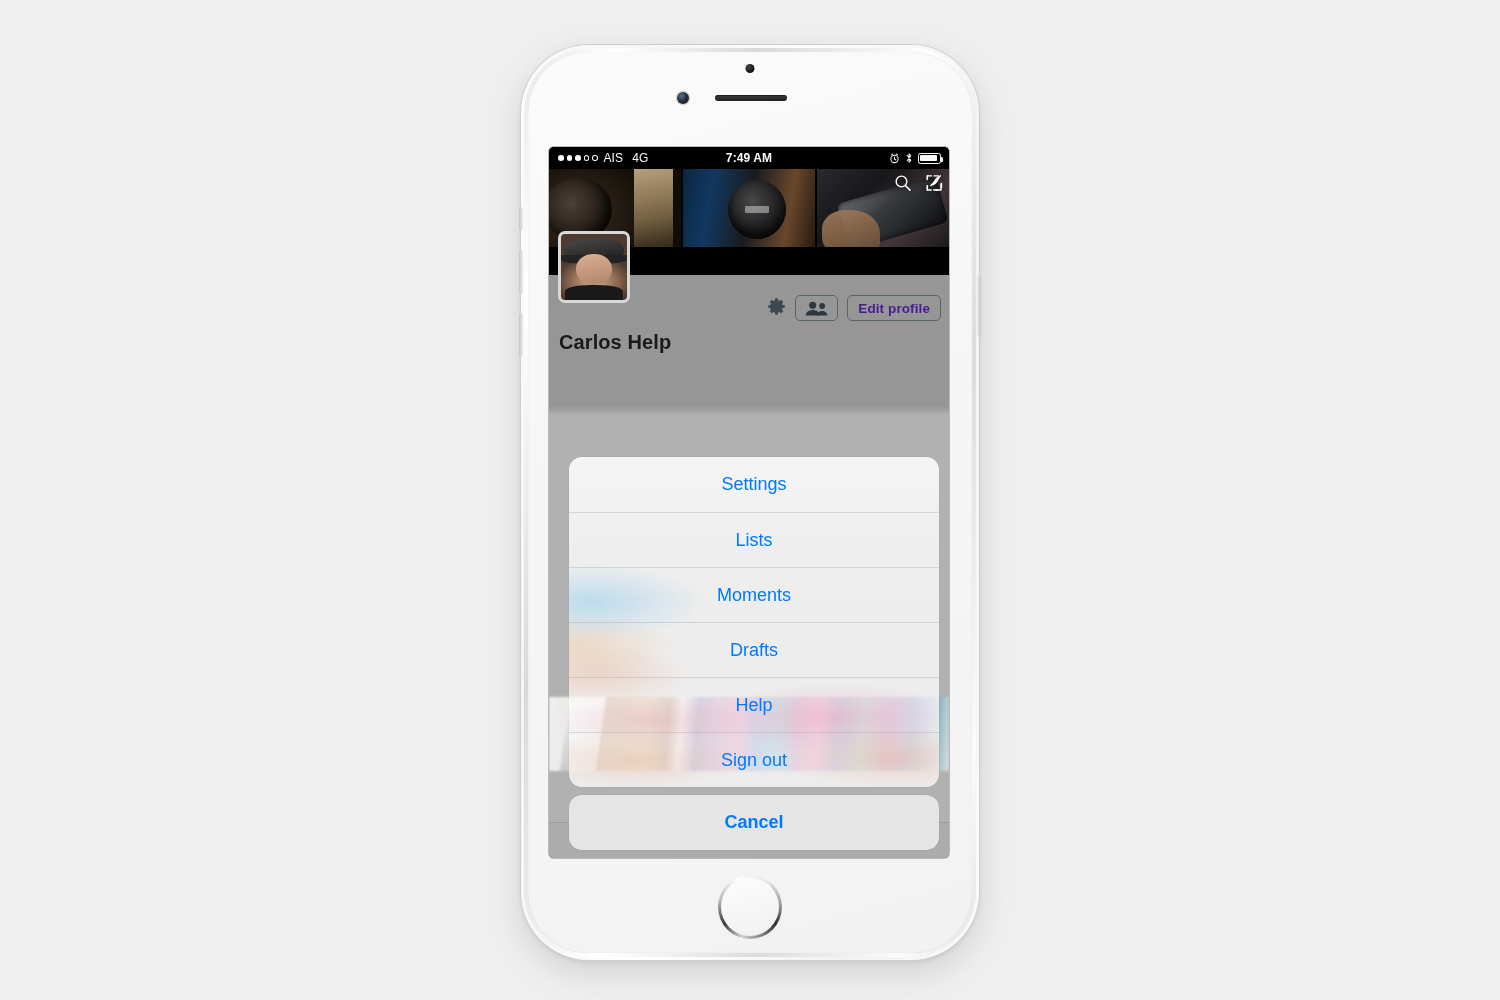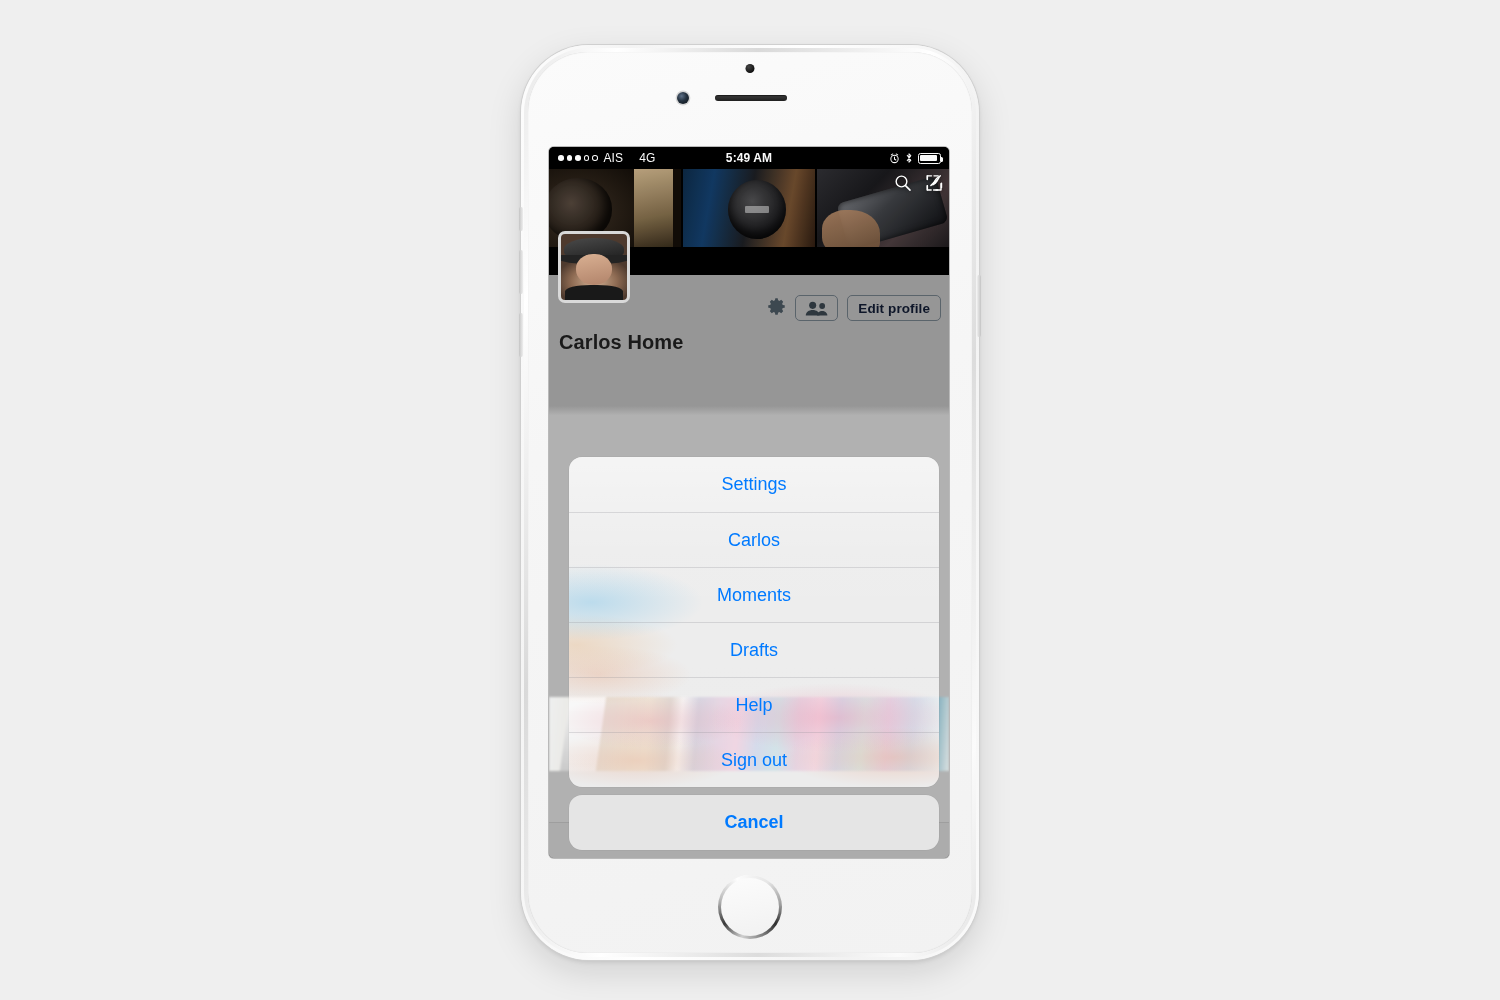--- a/index.html
+++ b/index.html
@@ -85,21 +85,21 @@
   .statusbar {
     position:relative; height:22px; background:#000; color:#fff;
     display:flex; align-items:center; font-size:12px; letter-spacing:.1px;
   }
   .sb-left  { display:flex; align-items:center; gap:6px; padding-left:9px; }
   .sb-dots  { display:flex; gap:3px; align-items:center; }
   .sb-dots i { width:5.5px; height:5.5px; border-radius:50%; display:block; }
   .sb-dots i.on  { background:#fff; }
   .sb-dots i.off { background:transparent; box-shadow: inset 0 0 0 1px #fff; }
   .sb-carrier { font-size:12px; }
-  .sb-net     { font-size:12px; margin-left:10px; }
+  .sb-net     { font-size:12px; margin-left:3px; }
   .sb-center  { position:absolute; left:0; right:0; text-align:center; font-size:12px; font-weight:600; }
   .sb-right   { margin-left:auto; display:flex; align-items:center; gap:5px; padding-right:8px; }
   .bat { width:23px; height:11px; border:1px solid #fff; border-radius:2.5px; position:relative; padding:1.2px; }
   .bat::after { content:""; position:absolute; right:-3.2px; top:3px; width:2px; height:5px;
                 background:#fff; border-radius:0 1.5px 1.5px 0; }
   .bat i { display:block; height:100%; width:92%; background:#fff; border-radius:1px; }
 
   
   .banner { position:relative; height:78px; display:flex; }
   .bph { flex:1; position:relative; overflow:hidden; }
@@ -149,21 +149,21 @@
   .avatar .cap::after { content:""; position:absolute; left:-8%; bottom:-18%; width:116%; height:42%;
       border-radius:0 0 50% 50%; background:#232323; }
   .avatar .face { position:absolute; left:22%; top:30%; width:56%; height:48%;
       border-radius:46% 46% 48% 48%; background:linear-gradient(170deg,#d9b092,#b1836a); }
   .avatar .shirt { position:absolute; left:6%; bottom:0; width:88%; height:22%;
       border-radius:44% 44% 0 0; background:#191919; }
 
   .profile-actions { position:absolute; right:8px; top:20px; display:flex; align-items:center; gap:9px; }
   .gear-ic { color:#3f4a52; }
   .pill {
-    border:1.4px solid #5c666e; border-radius:5px; color:#0f172a;
+    border:1.4px solid #5c666e; border-radius:5px; color:#4c1d95;
     display:flex; align-items:center; justify-content:center;
     background:transparent;
     text-align:right;
   }
   .pill-icon { width:43px; height:26px; }
   .pill-text { height:26px; padding:0 10px; font-size:13.5px; font-weight:700; letter-spacing:.1px; }
 
   .profile-name {
     position:absolute; left:10px; top:56px; font-size:20px; font-weight:700; color:#1b1b1b;
     letter-spacing:.1px;
@@ -271,21 +271,21 @@
           <span class="sb-dots">
             <i class="on"></i>
               <i class="on"></i>
               <i class="on"></i>
               <i class="off"></i>
               <i class="off"></i>
           </span>
           <span class="sb-carrier">AIS</span>
           <span class="sb-net">4G</span>
         </div>
-        <div class="sb-center">5:49 AM</div>
+        <div class="sb-center">7:49 AM</div>
         <div class="sb-right">
           <svg width="11" height="11" viewBox="0 0 24 24">
             <circle cx="12" cy="13" r="8" fill="none" stroke="#fff" stroke-width="2.2"></circle>
             <path d="M12 9v4.4l3 1.8" fill="none" stroke="#fff" stroke-width="2.2" stroke-linecap="round"></path>
             <path d="M5 4.2 8.4 2M19 4.2 15.6 2" stroke="#fff" stroke-width="2.2" stroke-linecap="round"></path>
           </svg>
           <svg width="8" height="12" viewBox="0 0 12 20">
             <path d="M3 5.5 9 14 6 17V3l3 3L3 14.5" fill="none" stroke="#fff" stroke-width="1.7" stroke-linecap="round" stroke-linejoin="round"></path>
           </svg>
           <span class="bat">
@@ -337,40 +337,40 @@
               <svg width="23" height="15" viewBox="0 0 30 19" fill="#2f3940">
                 <circle cx="10" cy="5.4" r="4.6"></circle>
                 <path d="M1 18.6c0-4.3 4-7 9-7s9 2.7 9 7z"></path>
                 <circle cx="22.4" cy="6.2" r="3.8"></circle>
                 <path d="M15.6 18.6c0-3.6 3.2-5.9 6.8-5.9s6.8 2.3 6.8 5.9z"></path>
               </svg>
             </span>
             <span class="pill pill-text">Edit profile</span>
           </div>
 
-          <div class="profile-name">Carlos Home</div>
+          <div class="profile-name">Carlos Help</div>
         </div>
       </div>
 
       <div class="feed-area">
         <div class="photo-blur"></div>
         <div class="tabbar">
           <span class="tab">Home</span>
           <span class="tab">Notifications</span>
           <span class="tab">Messages</span>
           <span class="tab active">Me</span>
         </div>
       </div>
 
       <div class="dim"></div>
 
       <div class="sheet-wrap">
         <div class="sheet">
           <div class="sheet-item">Settings</div>
-          <div class="sheet-item">Carlos</div>
+          <div class="sheet-item">Lists</div>
           <div class="sheet-item">Moments</div>
           <div class="sheet-item">Drafts</div>
           <div class="sheet-item">Help</div>
           <div class="sheet-item">Sign out</div>
         </div>
         <div class="cancel-btn">Cancel</div>
       </div>
 
     </div>
   </div>

